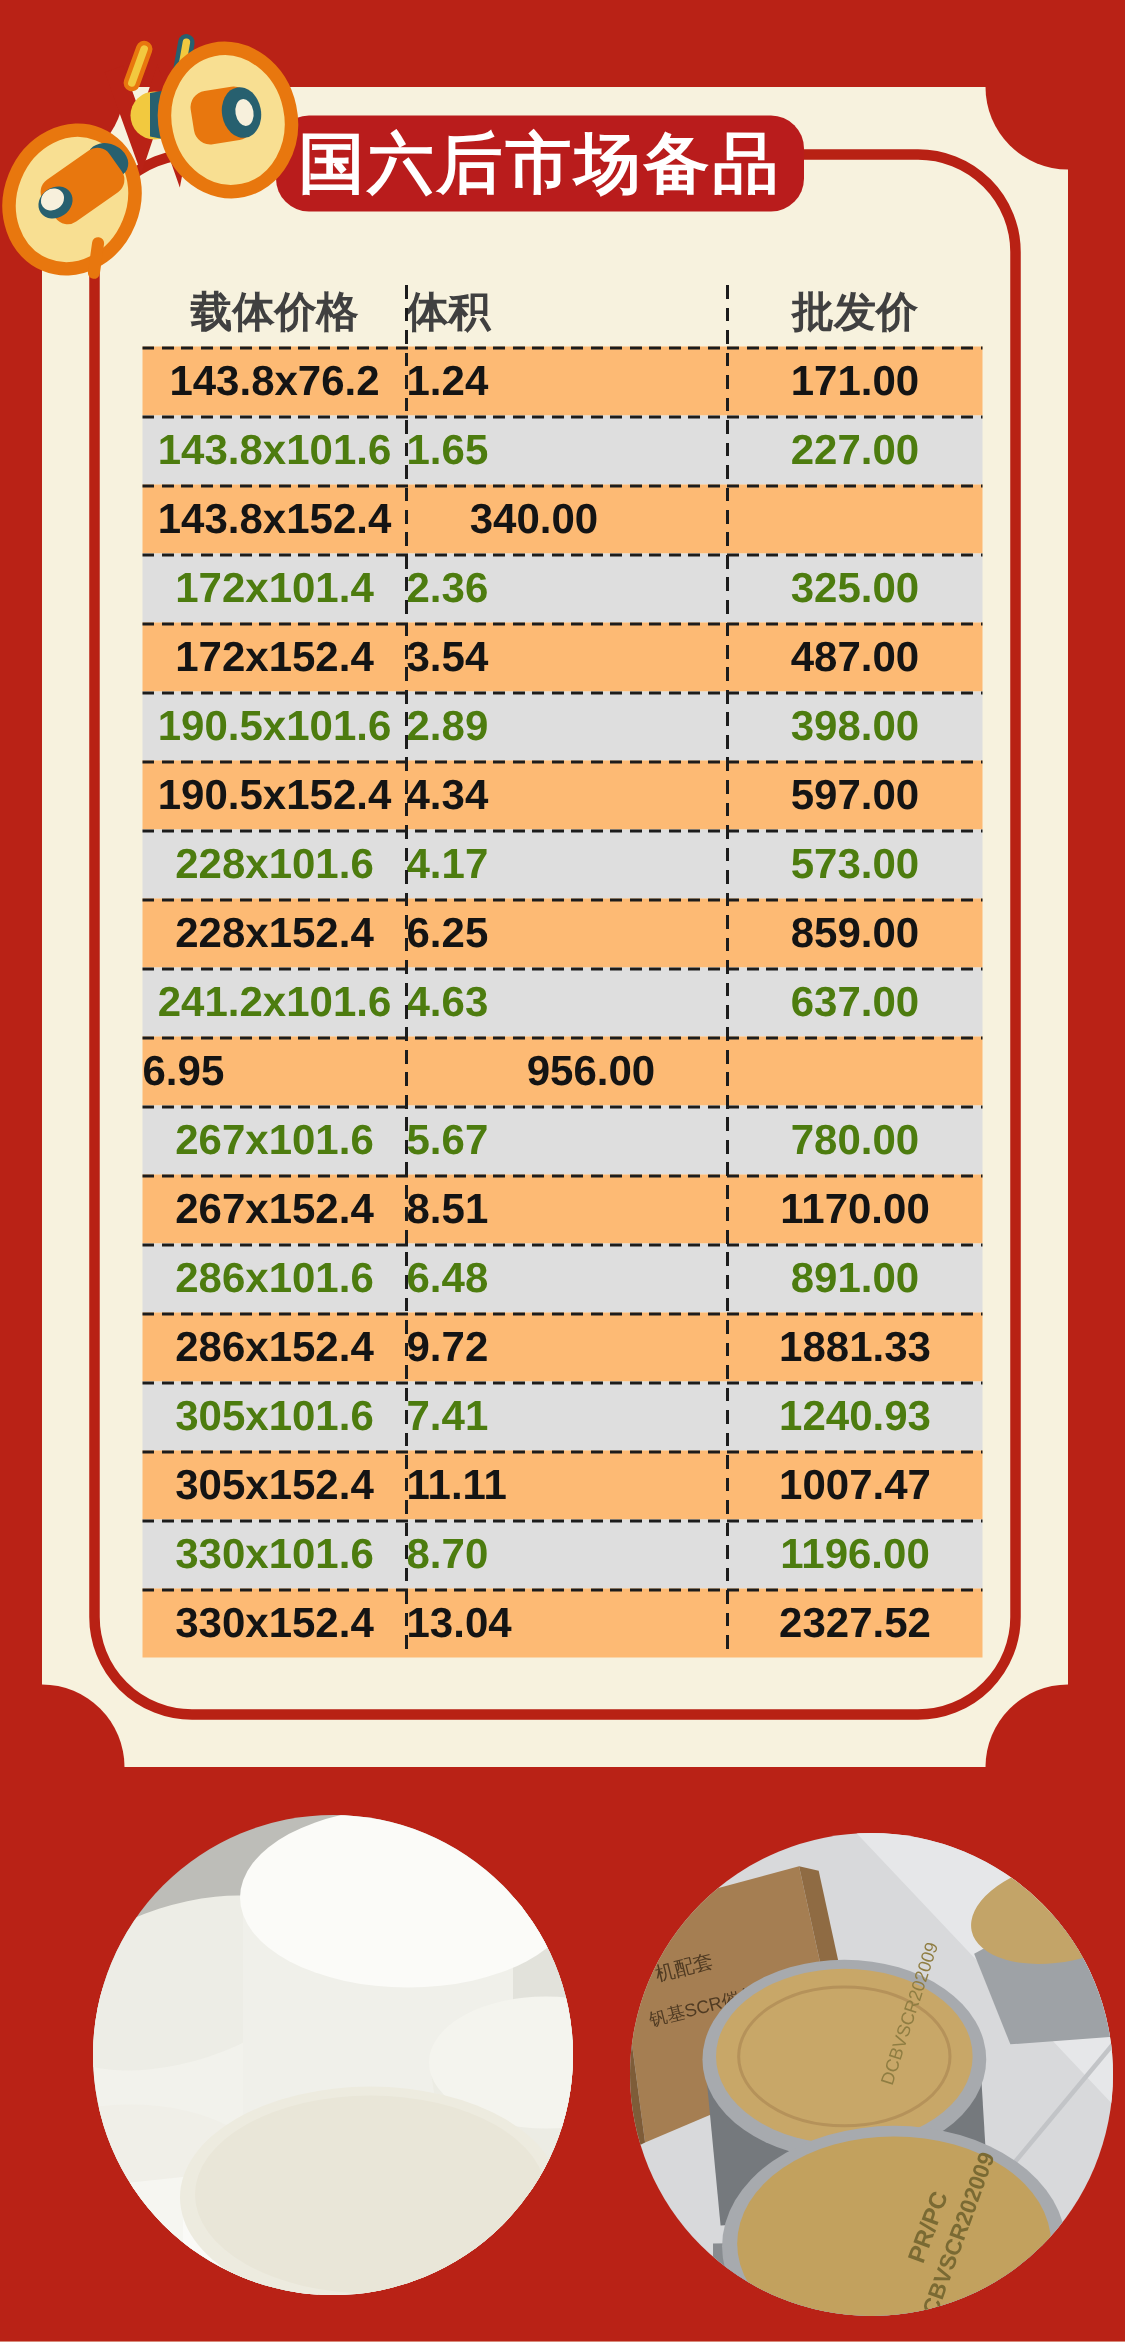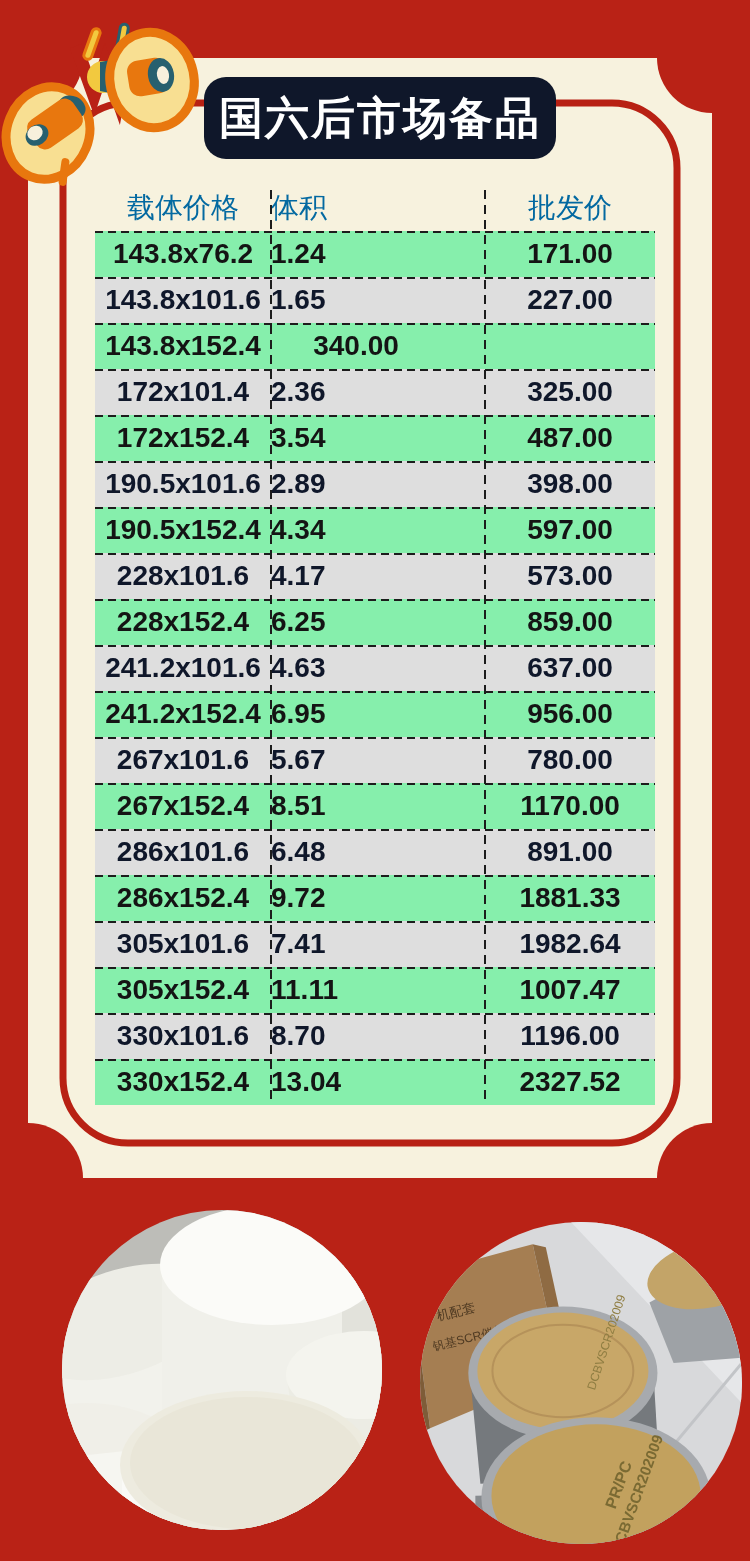--- a/index.html
+++ b/index.html
@@ -9,40 +9,40 @@
     font-family:"Liberation Sans", sans-serif;
   }
   
   .card{
     position:absolute;left:28px;top:58px;width:684px;height:1120px;
     background:#F7F2DE;border-radius:16px;
   }
   .frame-svg{position:absolute;left:0;top:0;width:684px;height:1120px;}
   
   .title-pill{
-    position:absolute;left:176px;top:19px;width:352px;height:82px;
-    background:#0f172a;border-radius:22px;
+    position:absolute;left:156px;top:19px;width:352px;height:64px;
+    background:#b91c1c;border-radius:22px;
     display:flex;align-items:center;justify-content:center;
     color:#FFFFFF;font-size:44px;font-weight:700;letter-spacing:2px;
     z-index:3;
   }
   
   .price-table{position:absolute;left:67px;top:126px;width:560px;z-index:2;}
-  .thead{display:flex;height:47px;line-height:47px;font-weight:400;color:#0369a1;font-size:28px;}
+  .thead{display:flex;height:47px;line-height:47px;font-weight:700;color:#404040;font-size:28px;}
   .c1{width:176px;text-align:center;}
   .c2{width:214px;}
   .c3{width:170px;text-align:center;}
   .rows{position:relative;}
   .trow{display:flex;height:46px;line-height:46px;font-size:28px;font-weight:600;position:relative;}
   .trow::before{ 
     content:"";position:absolute;left:0;top:0;width:100%;height:2px;
     background:repeating-linear-gradient(90deg,#1c1c1c 0 8px,transparent 8px 13px);
   }
-  .row-normal{background:#86efac;color:#141414;}
-  .row-alt{background:#DEDEDE;color:#0f172a;}
+  .row-normal{background:#fdba74;color:#141414;}
+  .row-alt{background:#DEDEDE;color:#4d7c0f;}
   .vsep{
     position:absolute;top:6px;width:2px;height:912px;z-index:4;
     background:repeating-linear-gradient(180deg,#1c1c1c 0 9px,transparent 9px 15px);
   }
   .vsep.s1{left:175px;} .vsep.s2{left:389px;}
   
   .megaphones{position:absolute;left:0;top:0;width:240px;height:210px;z-index:6;}
   
   .photo{position:absolute;border-radius:50%;overflow:hidden;}
   .photo-left{left:62px;top:1210px;width:320px;height:320px;}
@@ -115,21 +115,20 @@
     <div class="c1">228x152.4</div>
     <div class="c2">6.25</div>
     <div class="c3">859.00</div>
   </div>
         <div class="trow row-alt">
     <div class="c1">241.2x101.6</div>
     <div class="c2">4.63</div>
     <div class="c3">637.00</div>
   </div>
         <div class="trow row-normal">
-    <div class="c1">241.2x152.4</div>
     <div class="c2">6.95</div>
     <div class="c3">956.00</div>
   </div>
         <div class="trow row-alt">
     <div class="c1">267x101.6</div>
     <div class="c2">5.67</div>
     <div class="c3">780.00</div>
   </div>
         <div class="trow row-normal">
     <div class="c1">267x152.4</div>
@@ -142,21 +141,21 @@
     <div class="c3">891.00</div>
   </div>
         <div class="trow row-normal">
     <div class="c1">286x152.4</div>
     <div class="c2">9.72</div>
     <div class="c3">1881.33</div>
   </div>
         <div class="trow row-alt">
     <div class="c1">305x101.6</div>
     <div class="c2">7.41</div>
-    <div class="c3">1982.64</div>
+    <div class="c3">1240.93</div>
   </div>
         <div class="trow row-normal">
     <div class="c1">305x152.4</div>
     <div class="c2">11.11</div>
     <div class="c3">1007.47</div>
   </div>
         <div class="trow row-alt">
     <div class="c1">330x101.6</div>
     <div class="c2">8.70</div>
     <div class="c3">1196.00</div>

